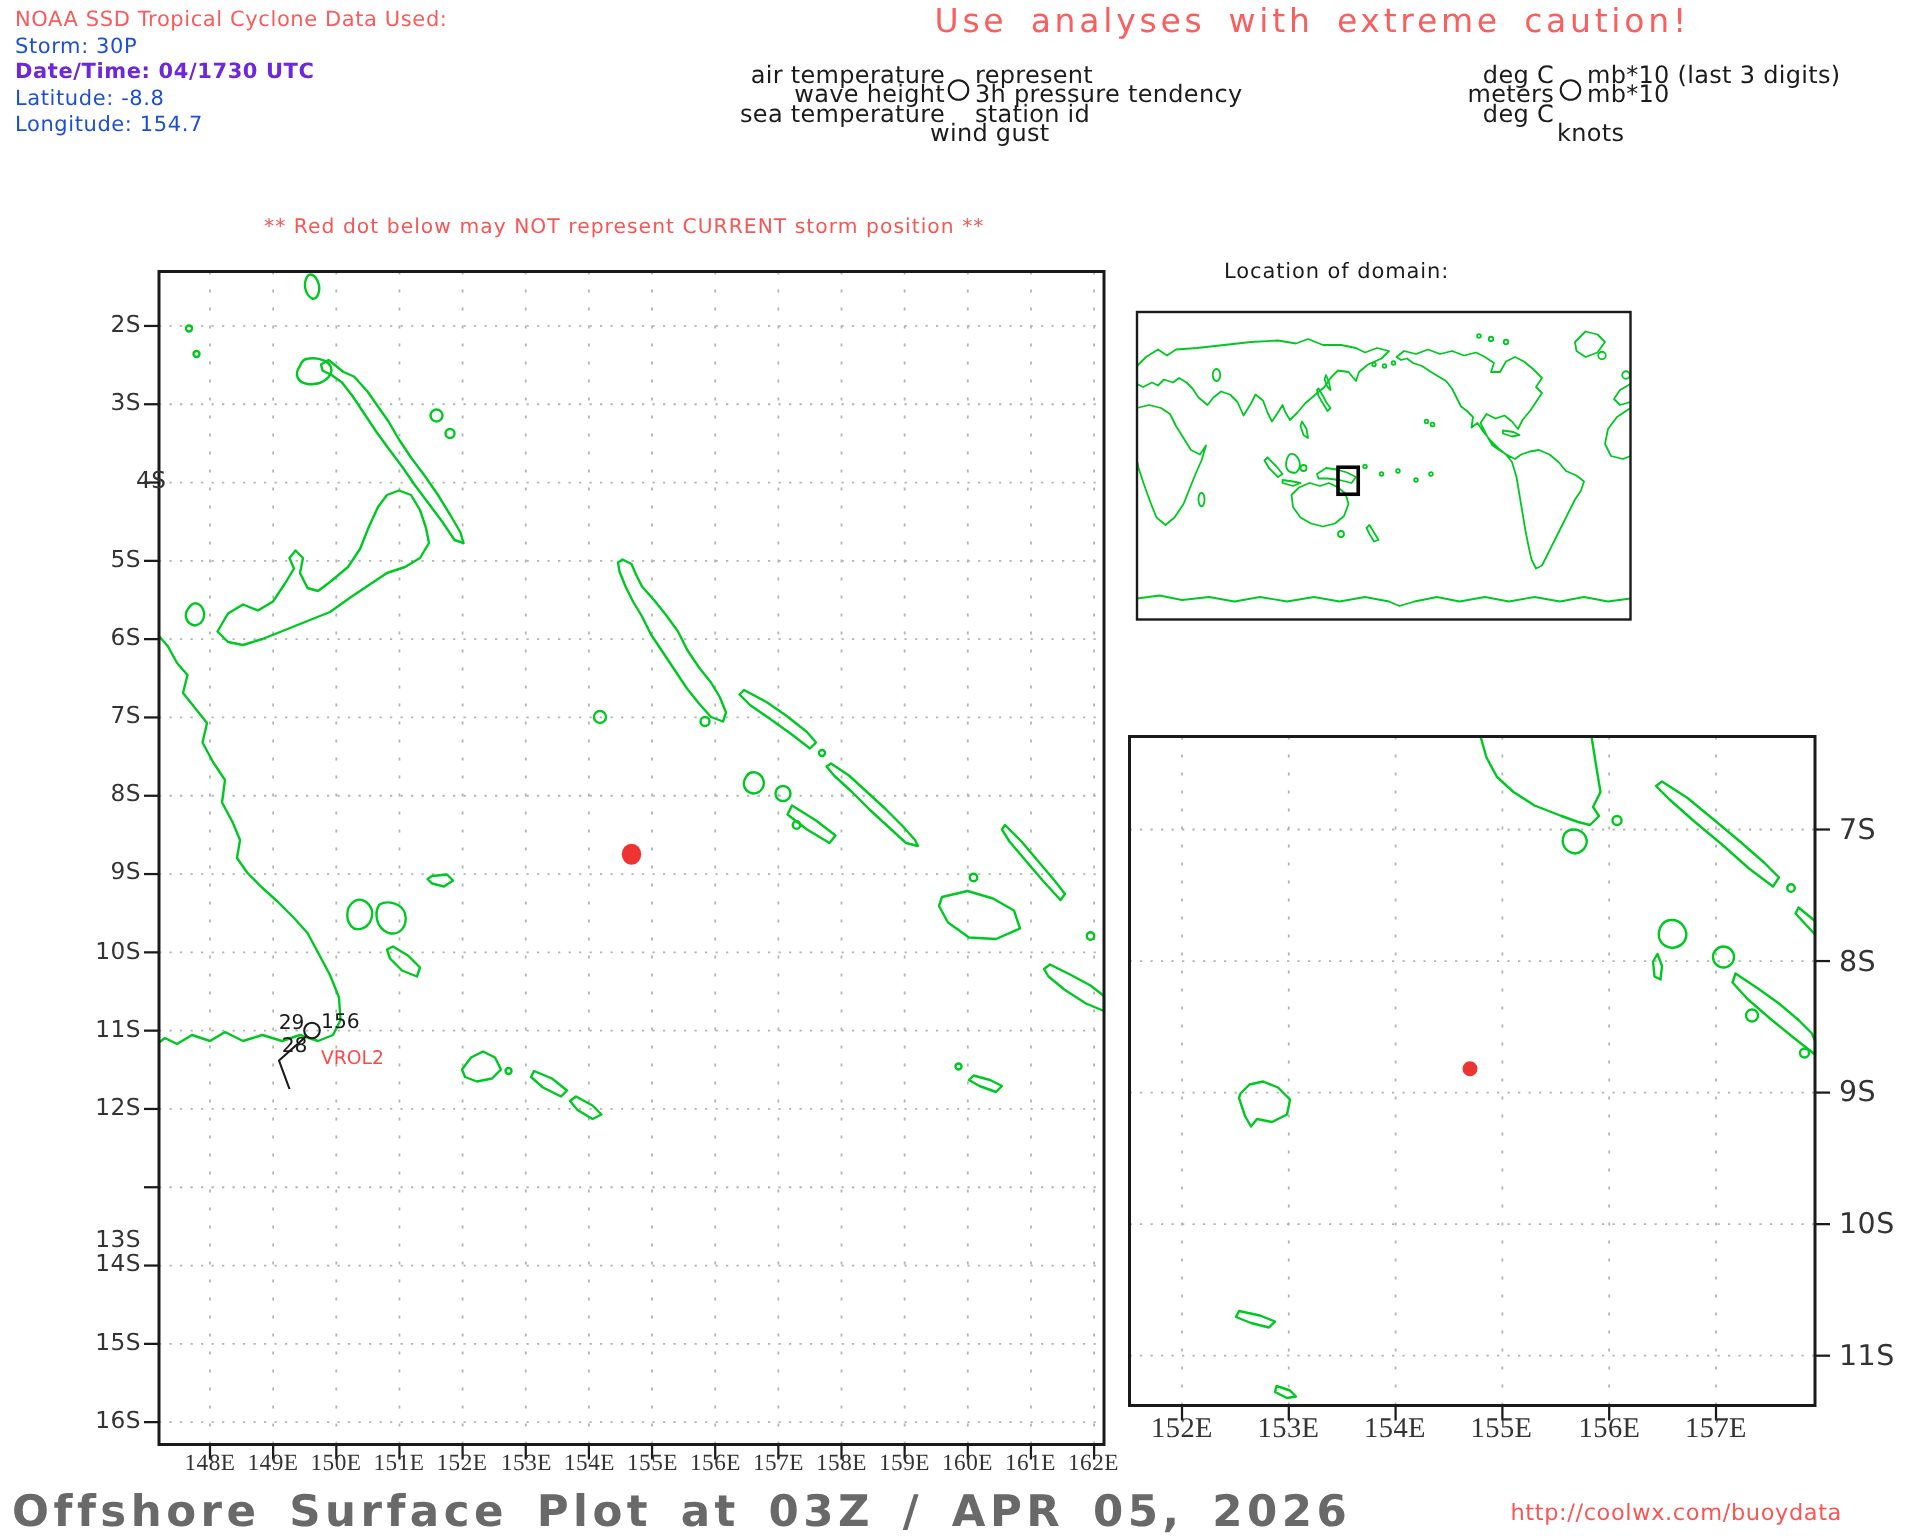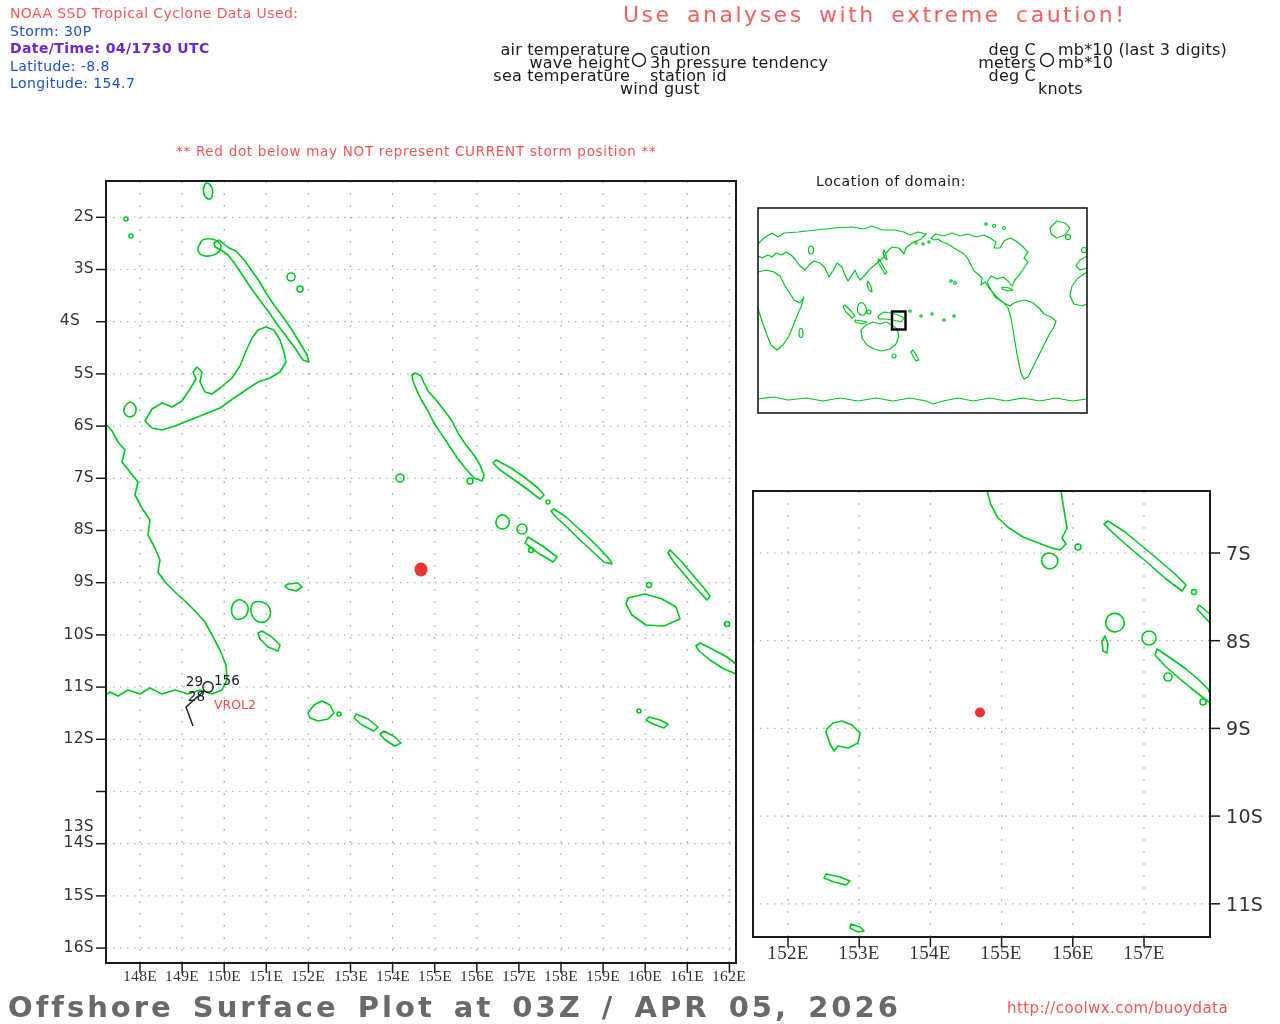--- a/index.html
+++ b/index.html
@@ -253,39 +253,39 @@
 <div class="abs info" style="left:10px;top:23px;">Storm: 30P</div>
 <div class="abs info redbold" style="left:10px;top:40px;">Date/Time: 04/1730 UTC</div>
 <div class="abs info" style="left:10px;top:58px;">Latitude: -8.8</div>
 <div class="abs info" style="left:10px;top:75px;">Longitude: 154.7</div>
 
 <div class="abs caution" style="left:623px;top:2px;">Use analyses with extreme caution!</div>
 
 <div class="abs legend ra" style="left:420px;top:40px;width:210px;">air temperature</div>
 <div class="abs legend ra" style="left:420px;top:53px;width:210px;">wave height</div>
 <div class="abs legend ra" style="left:420px;top:66px;width:210px;">sea temperature</div>
-<div class="abs legend" style="left:650px;top:40px;">caution</div>
+<div class="abs legend" style="left:650px;top:40px;">represent</div>
 <div class="abs legend" style="left:650px;top:53px;">3h pressure tendency</div>
 <div class="abs legend" style="left:650px;top:66px;">station id</div>
 <div class="abs legend" style="left:620px;top:79px;">wind gust</div>
 
 <div class="abs legend ra" style="left:930px;top:40px;width:106px;">deg C</div>
 <div class="abs legend ra" style="left:930px;top:53px;width:106px;">meters</div>
 <div class="abs legend ra" style="left:930px;top:66px;width:106px;">deg C</div>
 <div class="abs legend" style="left:1058px;top:40px;">mb*10 (last 3 digits)</div>
 <div class="abs legend" style="left:1058px;top:53px;">mb*10</div>
 <div class="abs legend" style="left:1038px;top:79px;">knots</div>
 
 <div class="abs warn" style="left:176px;top:143px;">** Red dot below may NOT represent CURRENT storm position **</div>
 
 <div class="abs insettitle" style="left:816px;top:173px;">Location of domain:</div>
 
 <div class="abs tick ra" style="left:46px;top:207px;width:48px;">2S</div>
 <div class="abs tick ra" style="left:46px;top:259px;width:48px;">3S</div>
-<div class="abs tick ra" style="left:46px;top:311px;width:48px;text-align:center;">4S</div>
+<div class="abs tick ra" style="left:63px;top:311px;width:48px;">4S</div>
 <div class="abs tick ra" style="left:46px;top:364px;width:48px;">5S</div>
 <div class="abs tick ra" style="left:46px;top:416px;width:48px;">6S</div>
 <div class="abs tick ra" style="left:46px;top:468px;width:48px;">7S</div>
 <div class="abs tick ra" style="left:46px;top:520px;width:48px;">8S</div>
 <div class="abs tick ra" style="left:46px;top:572px;width:48px;">9S</div>
 <div class="abs tick ra" style="left:46px;top:625px;width:48px;">10S</div>
 <div class="abs tick ra" style="left:46px;top:677px;width:48px;">11S</div>
 <div class="abs tick ra" style="left:46px;top:729px;width:48px;">12S</div>
 <div class="abs tick ra" style="left:46px;top:781px;width:48px;margin-top:36px;">13S</div>
 <div class="abs tick ra" style="left:46px;top:833px;width:48px;">14S</div>

